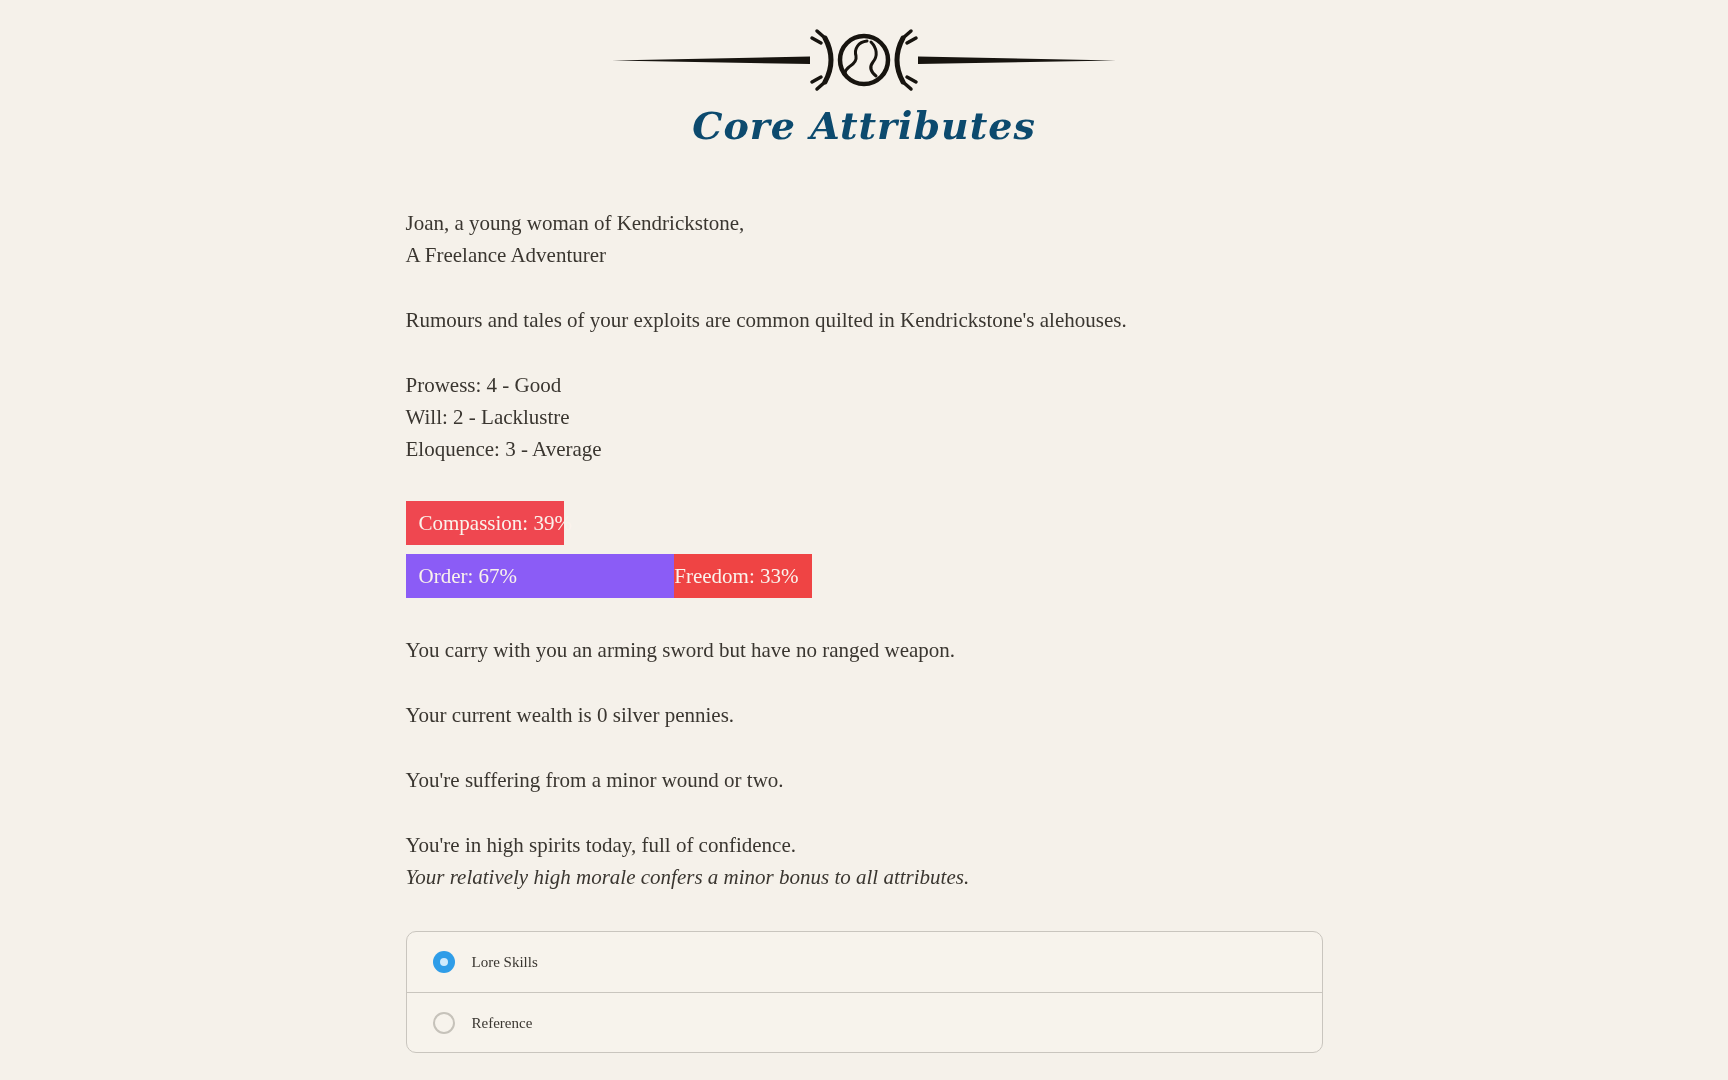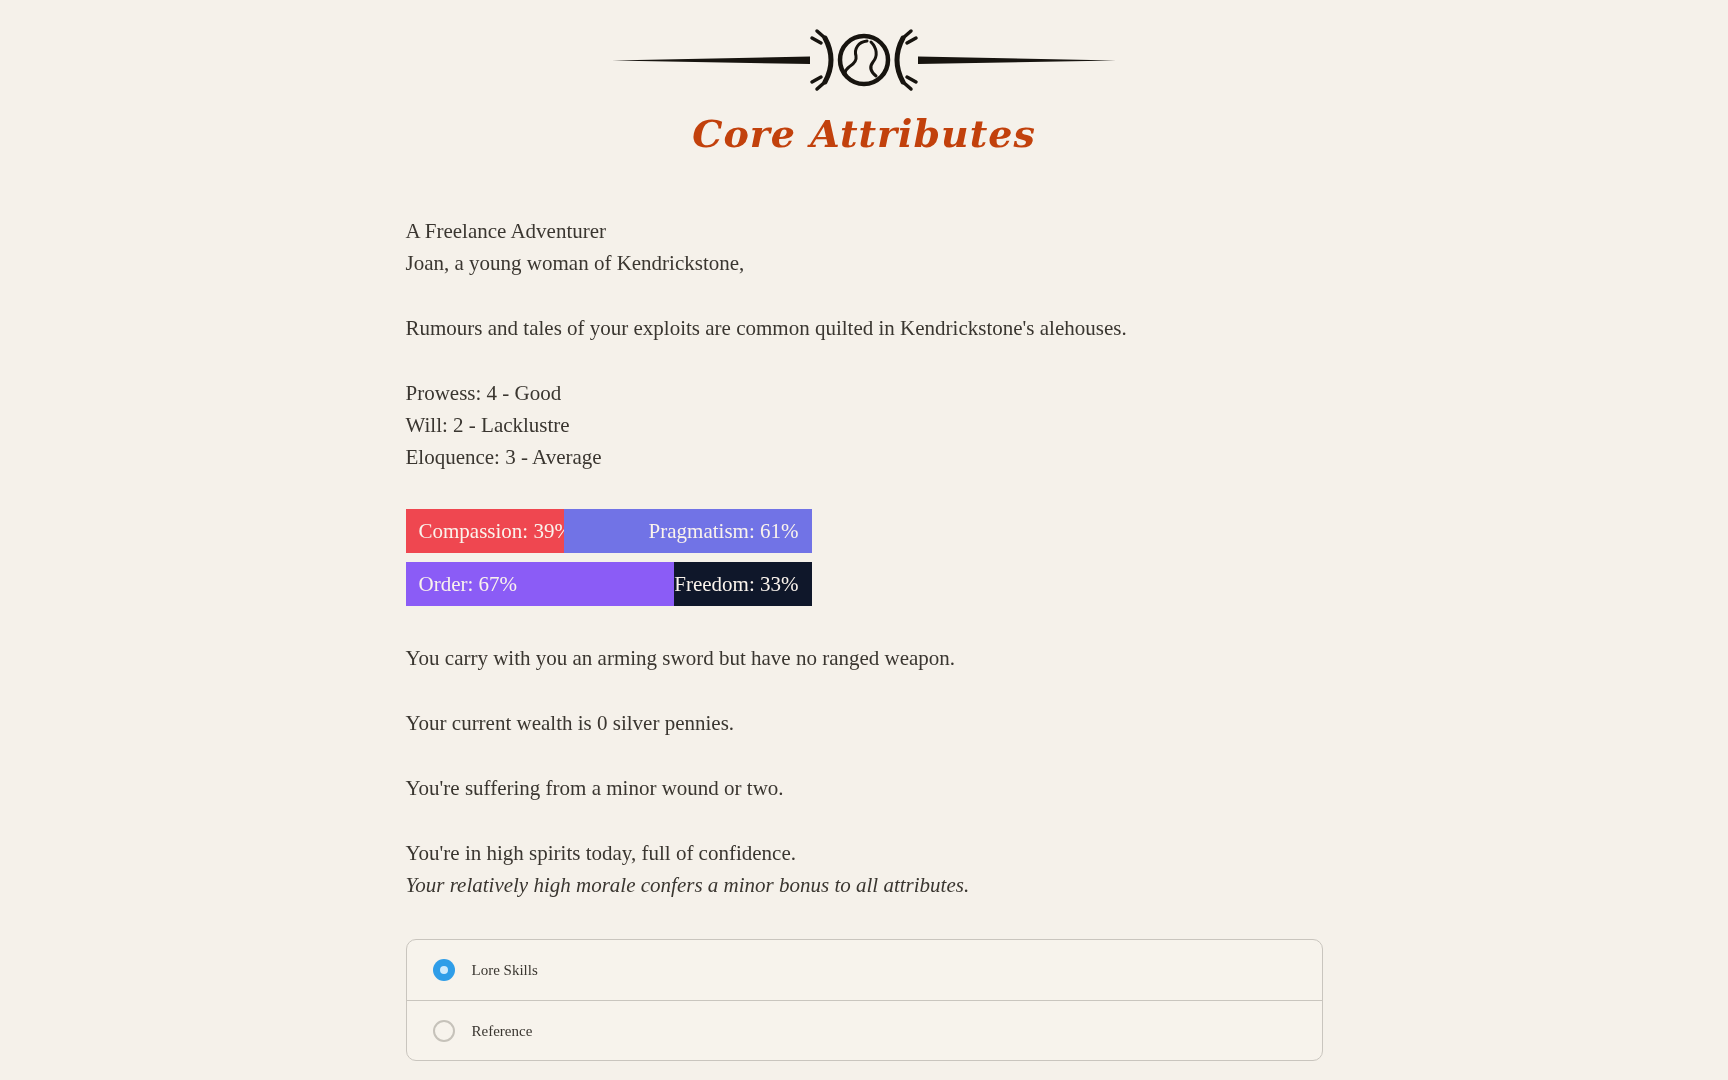--- a/index.html
+++ b/index.html
@@ -22,22 +22,22 @@
     padding-top: 26px;
     text-align: center;
   }
   .page-title {
     font-family: "DejaVu Serif", serif;
     font-style: italic;
     font-weight: bold;
     font-size: 38px;
     line-height: 46px;
     letter-spacing: 1px;
-    color: #c2410c;
-    margin: 8px;
+    color: #0c4a6e;
+    margin: 0;
   }
   
   .tblock { margin: 0 0 33px 0; }
   .tblock.first { margin-top: 58px; }
   .italic-note { font-style: italic; }
   
   .bars { margin: 36px 0 36px 0; width: 406px; }
   .opposed-bar {
     display: flex;
     width: 406px;
@@ -122,46 +122,43 @@
         <circle cx="260" cy="34" r="24" stroke-width="4.5"></circle>
 
         <path d="M263,15 c-9,1 -13,8 -11,15 c1,5 -2,8 -7,11 c-5,4 -5,8 -1,11" stroke-width="3"></path>
         <path d="M267,16 c6,6 7,14 2,20 c-4,5 -2,10 3,14" stroke-width="3"></path>
       </g>
     </svg>
     <h1 class="page-title">Core Attributes</h1>
   </div>
 
   <div class="tblock first">
+    <div>Joan, a young woman of Kendrickstone,</div>
     <div>A Freelance Adventurer</div>
-    <div>Joan, a young woman of Kendrickstone,</div>
   </div>
 
   <div class="tblock">Rumours and tales of your exploits are common quilted in Kendrickstone's alehouses.</div>
 
   <div class="tblock">
     <div>Prowess: 4 - Good</div>
     <div>Will: 2 - Lacklustre</div>
     <div>Eloquence: 3 - Average</div>
   </div>
 
   <div class="bars">
     <div class="opposed-bar">
       <div class="bar-seg-left" style="width: 39%; background: rgb(239, 71, 80);">
         <span>Compassion: 39%</span>
       </div>
-      <div class="bar-seg-right" style="background: rgb(113, 115, 230);">
-        <span>Pragmatism: 61%</span>
-      </div>
     </div>
     <div class="opposed-bar">
       <div class="bar-seg-left" style="width: 67%; background: #8b5cf6;">
         <span>Order: 67%</span>
       </div>
-      <div class="bar-seg-right" style="background: #0f172a;">
+      <div class="bar-seg-right" style="background: #ef4444;">
         <span>Freedom: 33%</span>
       </div>
     </div>
   </div>
 
   <div class="tblock">
     <div>You carry with you an arming sword but have no ranged weapon.</div>
   </div>
 
   <div class="tblock">Your current wealth is 0 silver pennies.</div>

